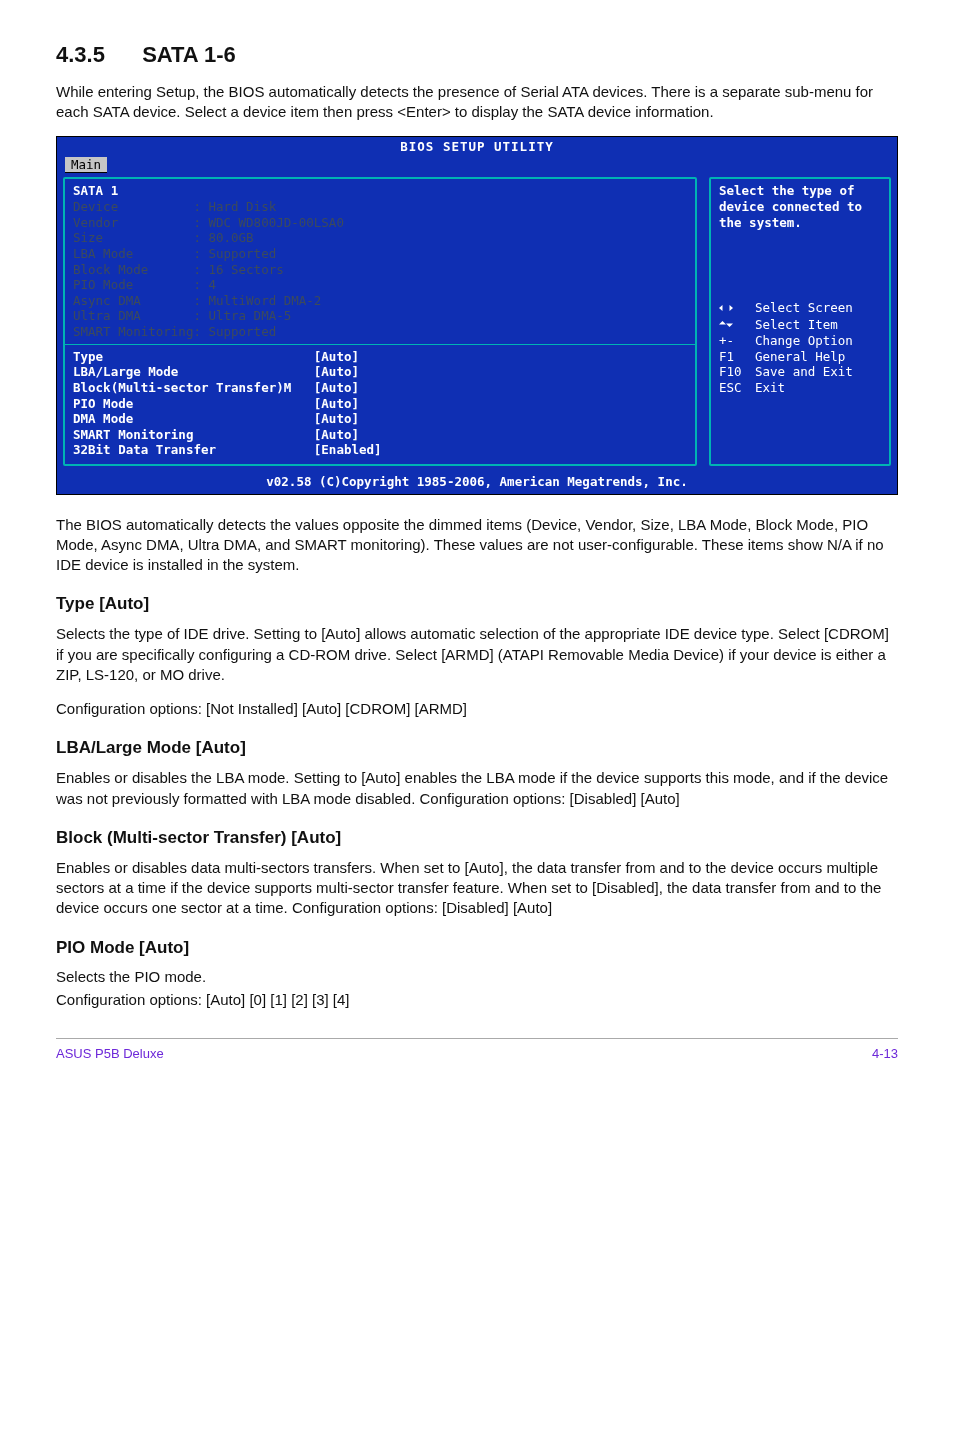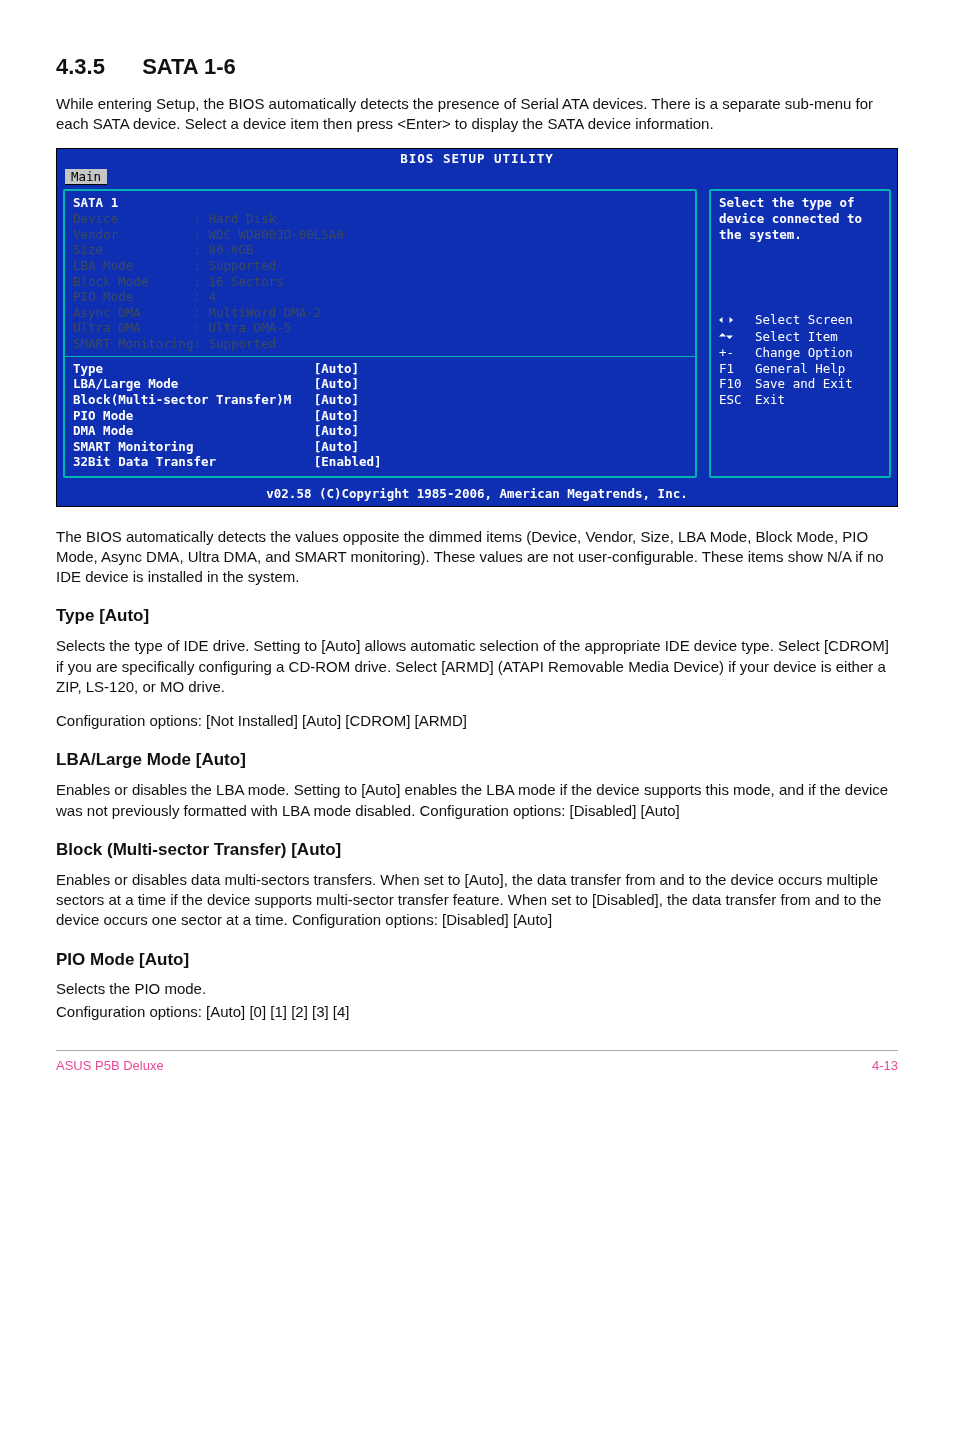--- a/index.html
+++ b/index.html
@@ -13,21 +13,21 @@
     margin: 0;
     padding: 0;
     background: #fff;
     font-family: Arial, Helvetica, sans-serif;
     font-size: 15px;
     line-height: 1.35;
     color: #111;
   }
   .page {
     width: 954px;
-    margin: 12px auto;
+    margin: 0 auto;
     padding: 30px 56px 30px 56px;
     box-sizing: border-box;
   }
   h2.sec-title {
     font-size: 22px;
     margin: 10px 0 12px 0;
     font-weight: 700;
   }
   h2.sec-title .num { display:inline-block; width: 80px; }
   p { margin: 0 0 14px 0; }
@@ -90,21 +90,21 @@
   .key { display:inline-block; width:36px; }
   .arrow-icons svg { height: 10px; width: 14px; }
   .arrow-icons { display:inline-block; width:36px; vertical-align:middle; }
   .divider {
     border-top: 1px solid #aaa;
     margin-top: 28px;
     padding-top: 6px;
     display: flex;
     justify-content: space-between;
     font-size: 13px;
-    color: #ec4899;
+    color: #6d28d9;
   }
 </style>
 </head>
 <body>
 
 <div class="page">
 
   <h2 class="sec-title">
     <span class="num">4.3.5</span>
     <span>SATA 1-6</span>

